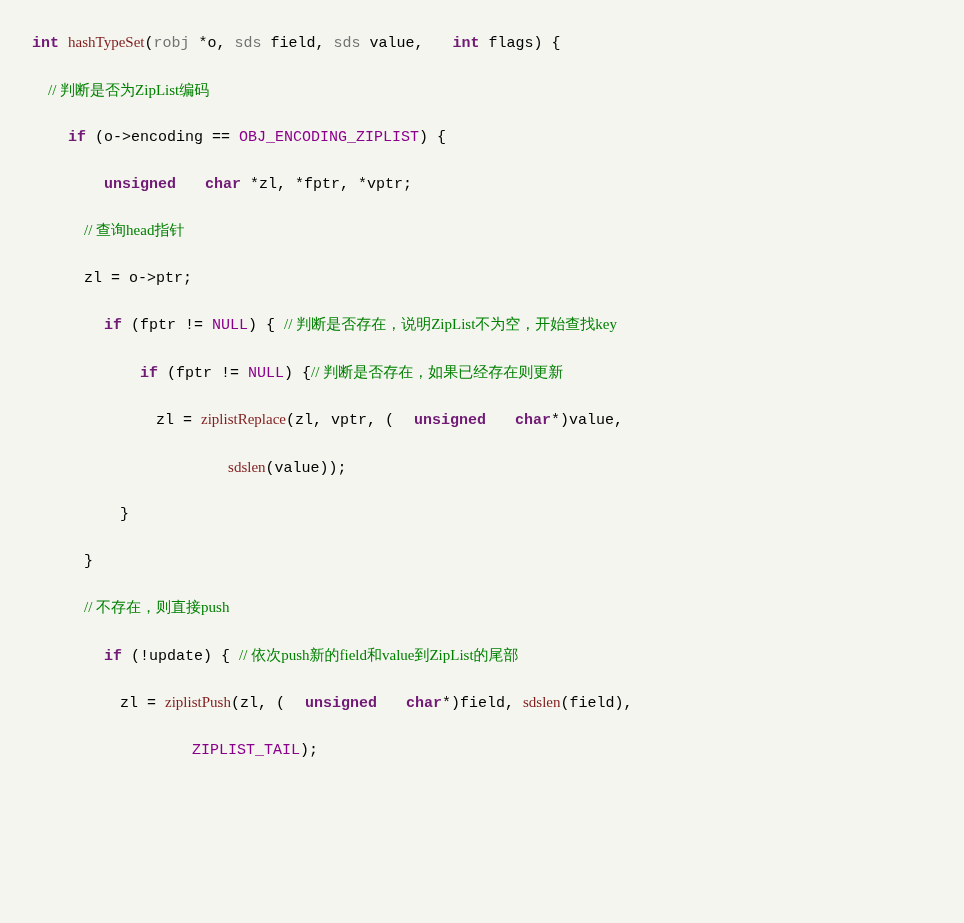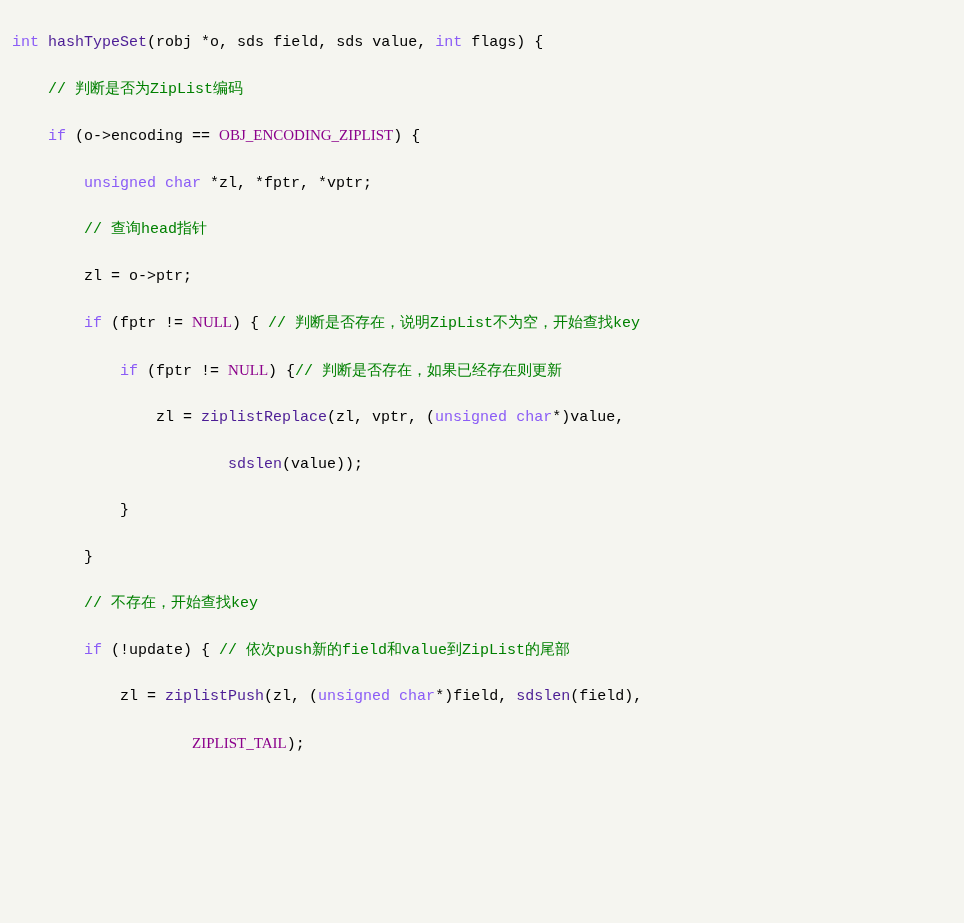--- a/index.html
+++ b/index.html
@@ -9,25 +9,25 @@
       font-size: 15px;
       line-height: 1.55;
       padding: 8px 12px;
       width: 964px;
       min-height: 923px;
     }
     .code-block {
       white-space: pre;
       tab-size: 4;
     }
-    .kw { color: #8b5cf6; font-weight: normal; } 
-    .fn { color: #4c1d95; } 
-    .cm { color: #008000; } 
-    .type { color: #000000; } 
-    .macro { color: #8b008b; font-family: Liberation Serif, serif; } 
+    .kw { color: #701a75; font-weight: bold; margin-left: 20px; } 
+    .fn { color: #7f1d1d; font-family: Liberation Serif, serif; } 
+    .cm { color: #008000; font-family: Liberation Serif, serif; } 
+    .type { color: #737373; } 
+    .macro { color: #8b008b; } 
     .num { color: #0000cc; }
     .line {
       display: block;
     }
   </style>
 </head>
 <body>
 
 <div class="code-block">
 <span class="line"><span class="kw">int</span> <span class="fn">hashTypeSet</span>(<span class="type">robj</span> *o, <span class="type">sds</span> field, <span class="type">sds</span> value, <span class="kw">int</span> flags) {</span>
@@ -35,21 +35,21 @@
 <span class="line">    <span class="kw">if</span> (o-&gt;encoding == <span class="macro">OBJ_ENCODING_ZIPLIST</span>) {</span>
 <span class="line">        <span class="kw">unsigned</span> <span class="kw">char</span> *zl, *fptr, *vptr;</span>
 <span class="line">        <span class="cm">// 查询head指针</span></span>
 <span class="line">        zl = o-&gt;ptr;</span>
 <span class="line">        <span class="kw">if</span> (fptr != <span class="macro">NULL</span>) { <span class="cm">// 判断是否存在，说明ZipList不为空，开始查找key</span></span>
 <span class="line">            <span class="kw">if</span> (fptr != <span class="macro">NULL</span>) {<span class="cm">// 判断是否存在，如果已经存在则更新</span></span>
 <span class="line">                zl = <span class="fn">ziplistReplace</span>(zl, vptr, (<span class="kw">unsigned</span> <span class="kw">char</span>*)value,</span>
 <span class="line">                        <span class="fn">sdslen</span>(value));</span>
 <span class="line">            }</span>
 <span class="line">        }</span>
-<span class="line">        <span class="cm">// 不存在，开始查找key</span></span>
+<span class="line">        <span class="cm">// 不存在，则直接push</span></span>
 <span class="line">        <span class="kw">if</span> (!update) { <span class="cm">// 依次push新的field和value到ZipList的尾部</span></span>
 <span class="line">            zl = <span class="fn">ziplistPush</span>(zl, (<span class="kw">unsigned</span> <span class="kw">char</span>*)field, <span class="fn">sdslen</span>(field),</span>
 <span class="line">                    <span class="macro">ZIPLIST_TAIL</span>);</span>
 
 
 
 
 
 
 

